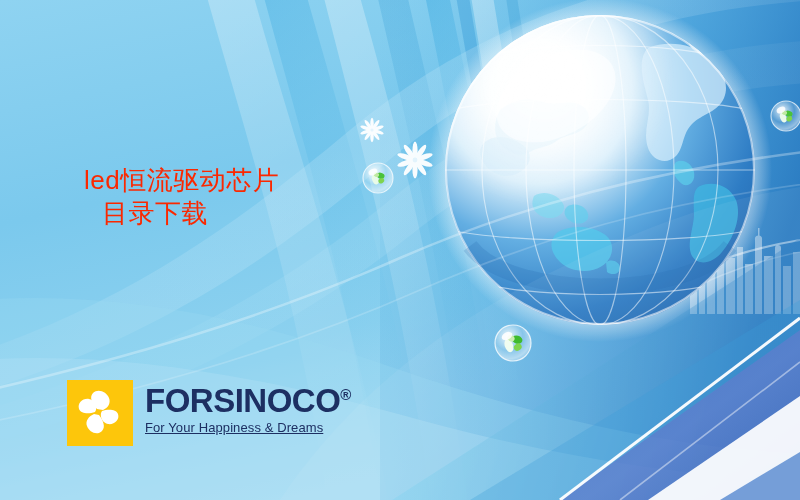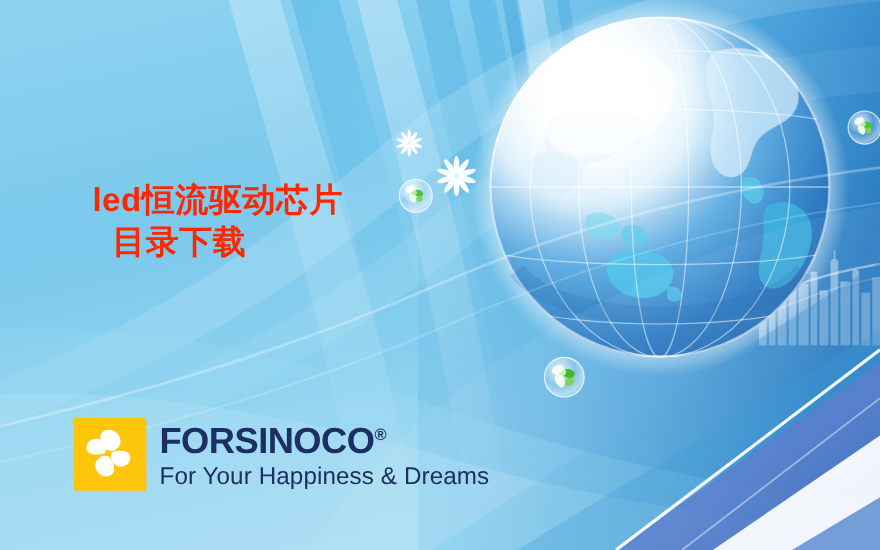--- a/index.html
+++ b/index.html
@@ -25,22 +25,22 @@
 
   
   #headline {
     position: absolute;
     left: 84px;
     top: 164px;
     z-index: 40;
     line-height: 1.28;
   }
   #headline .hl-line {
-    font-size: 30px;
-    font-weight: 700;
+    font-size: 26px;
+    font-weight: 400;
     color: #fb2800;
     white-space: nowrap;
     letter-spacing: 0.5px;
     font-family: "Liberation Sans", "DejaVu Sans", sans-serif;
   }
   #headline .hl-line.line2 {
     padding-left: 18px;
   }
 
   
@@ -75,25 +75,26 @@
     white-space: nowrap;
     position: relative;
   }
   #brand-reg {
     font-size: 15px;
     vertical-align: super;
     font-weight: bold;
     line-height: 1;
   }
   #brand-tagline {
-    font-size: 22px;
+    font-size: 13px;
     color: #1d2f62;
     letter-spacing: 0.1px;
     margin-top: 3px;
     white-space: nowrap;
+    text-decoration: underline;
   }
 </style>
 </head>
 <body>
 
 <div id="stage">
 
   <svg class="layer" viewBox="0 0 800 500" preserveAspectRatio="none" xmlns="http://www.w3.org/2000/svg">
     <defs>
       <linearGradient id="bgGrad" x1="0" y1="0" x2="0.35" y2="1">

